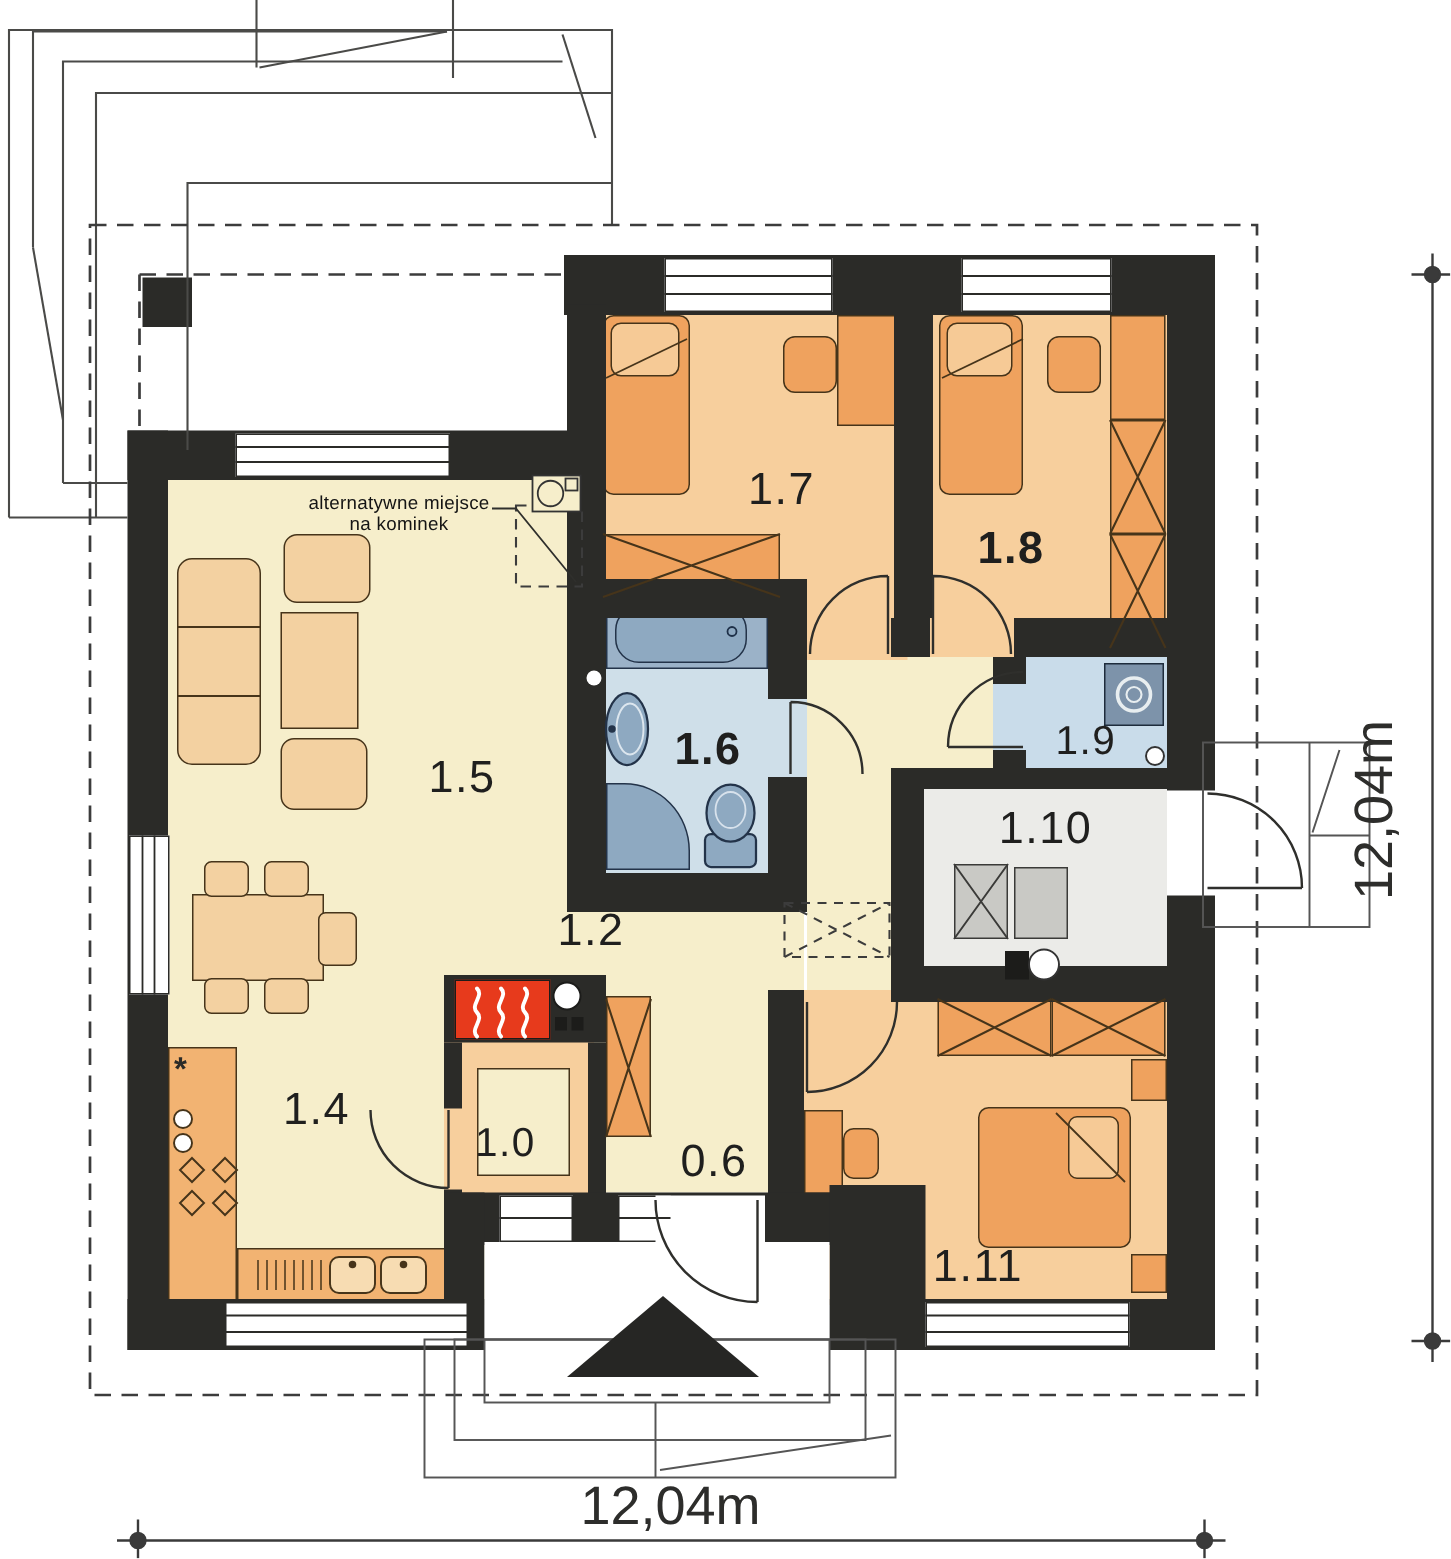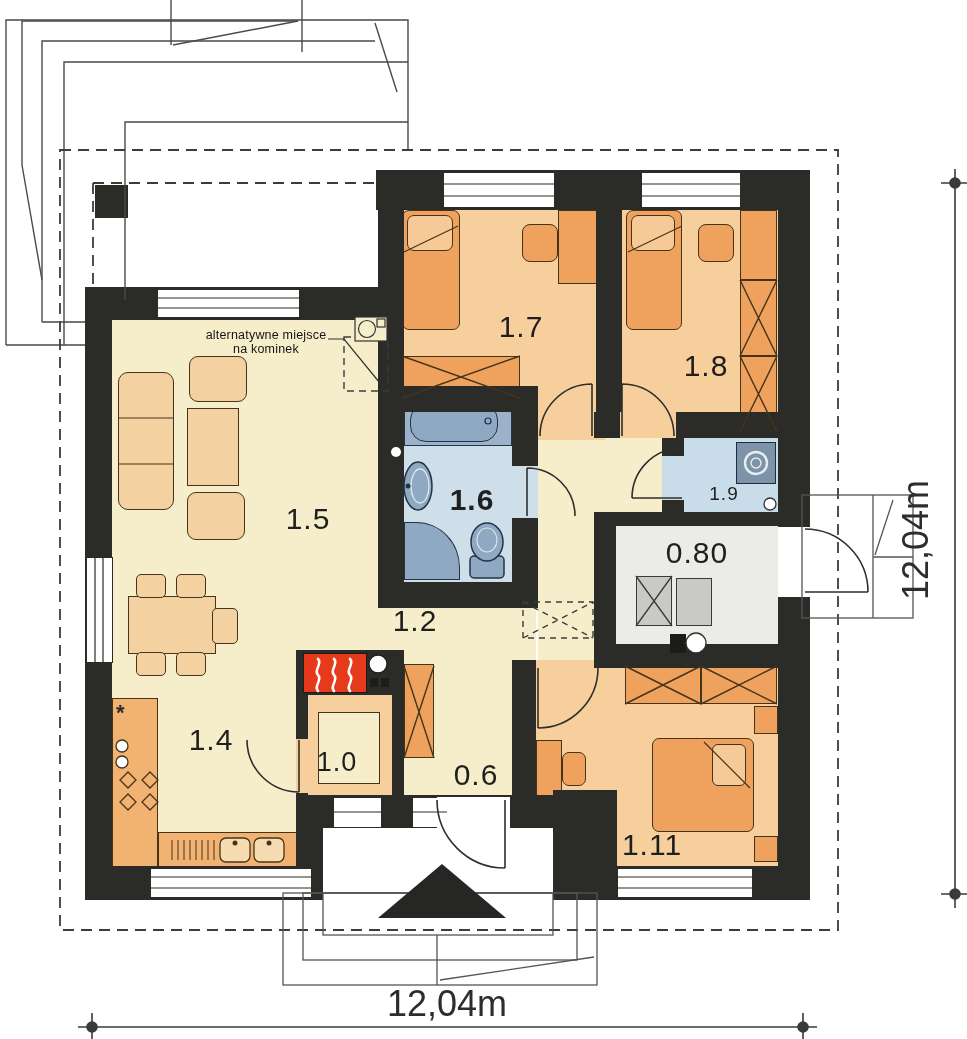--- a/index.html
+++ b/index.html
@@ -282,29 +282,29 @@
     <text x="916" y="552" font-size="36" text-anchor="middle" transform="rotate(-90 916 540)">12,04m</text>
     <g stroke="#3a3a3a" stroke-width="1.6" fill="none">
       <path d="M78,1027 H817 M92,1013 V1041 M803,1013 V1041"></path>
       <circle cx="92" cy="1027" r="5" fill="#3a3a3a"></circle>
       <circle cx="803" cy="1027" r="5" fill="#3a3a3a"></circle>
     </g>
     <text x="447" y="1016" font-size="36" text-anchor="middle">12,04m</text>
   </svg>
 
   <div class="rlabel" style="left:476px;top:775px;">0.6</div>
-  <div class="rlabel" style="left:415px;top:621px;">1.2</div>
+  <div class="rlabel" style="left:394px;top:621px;">1.2</div>
   <div class="rlabel" style="left:337px;top:762px;font-size:27px;">1.0</div>
   <div class="rlabel" style="left:211px;top:740px;">1.4</div>
   <div class="rlabel" style="left:308px;top:519px;">1.5</div>
   <div class="rlabel" style="left:472px;top:500px;font-weight:bold;">1.6</div>
   <div class="rlabel" style="left:521px;top:327px;">1.7</div>
-  <div class="rlabel" style="left:706px;top:366px;">1.8</div>
-  <div class="rlabel" style="left:724px;top:494px;font-size:19px;">1.9</div>
-  <div class="rlabel" style="left:697px;top:553px;">0.80</div>
+  <div class="rlabel" style="left:674px;top:366px;font-weight:bold;">1.8</div>
+  <div class="rlabel" style="left:724px;top:494px;font-size:27px;">1.9</div>
+  <div class="rlabel" style="left:697px;top:553px;">1.10</div>
   <div class="rlabel" style="left:652px;top:845px;">1.11</div>
 
   <div class="note" style="left:196px;top:329px;width:140px;">
     <span>alternatywne miejsce</span>
     <span>na kominek</span>
   </div>
 
   <div class="star" style="left:116px;top:700px;">*</div>
 
 </div>

